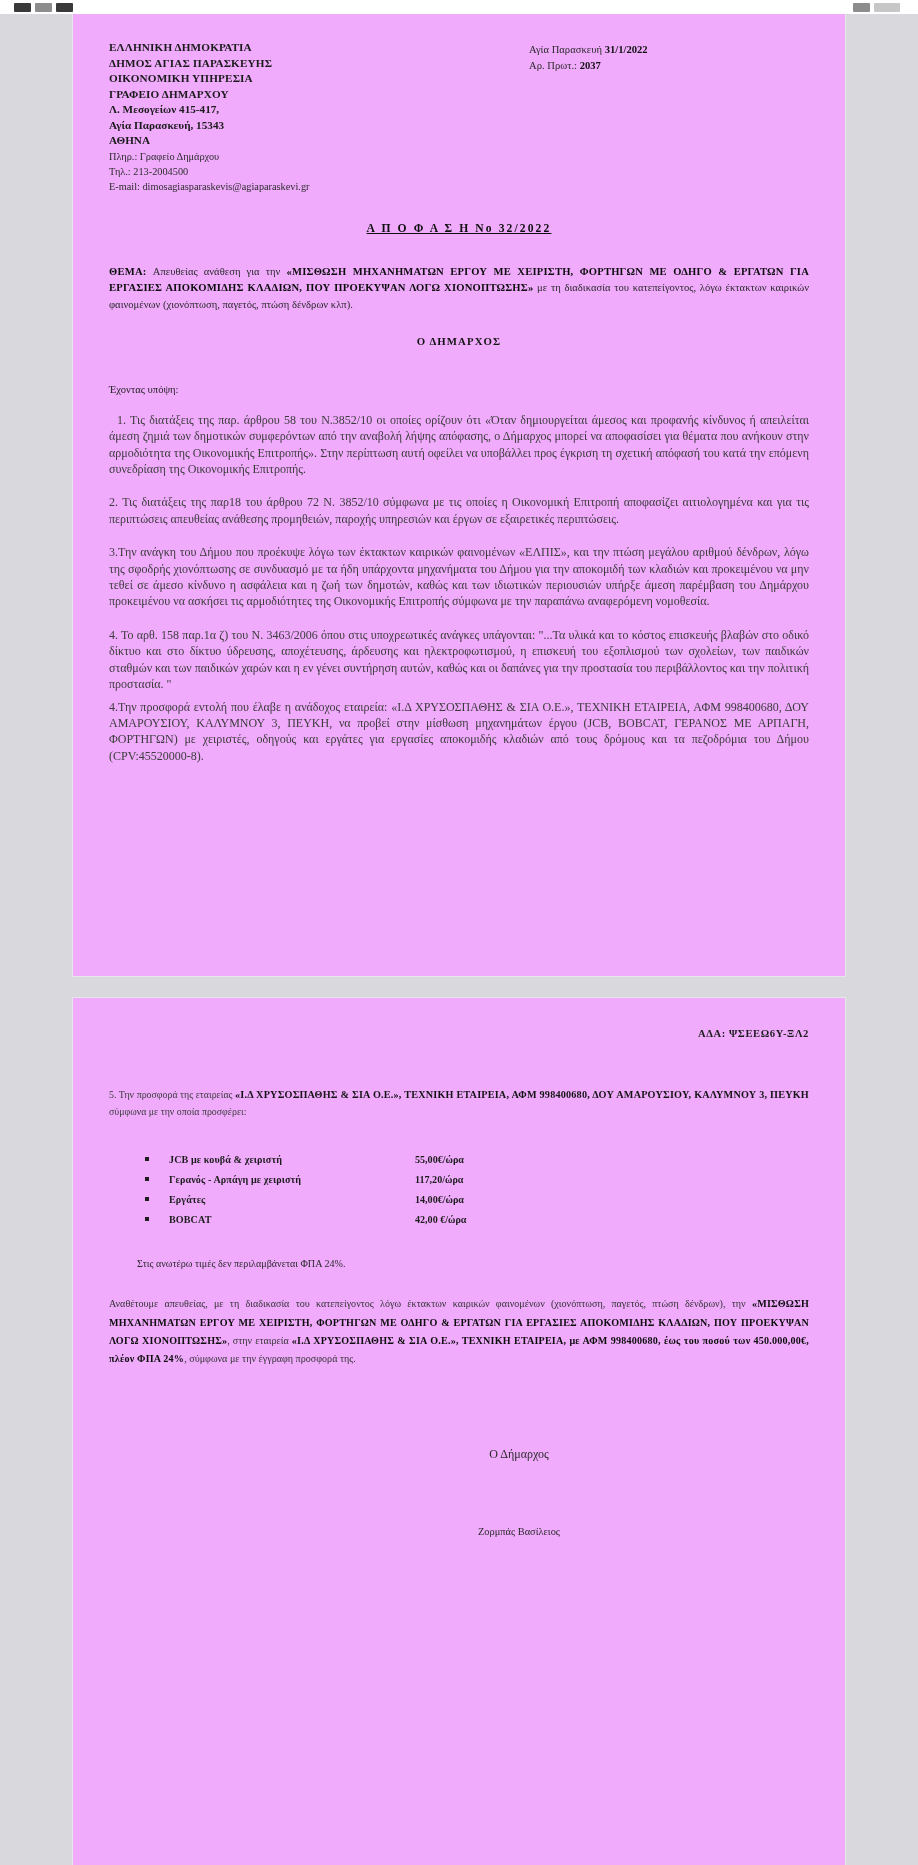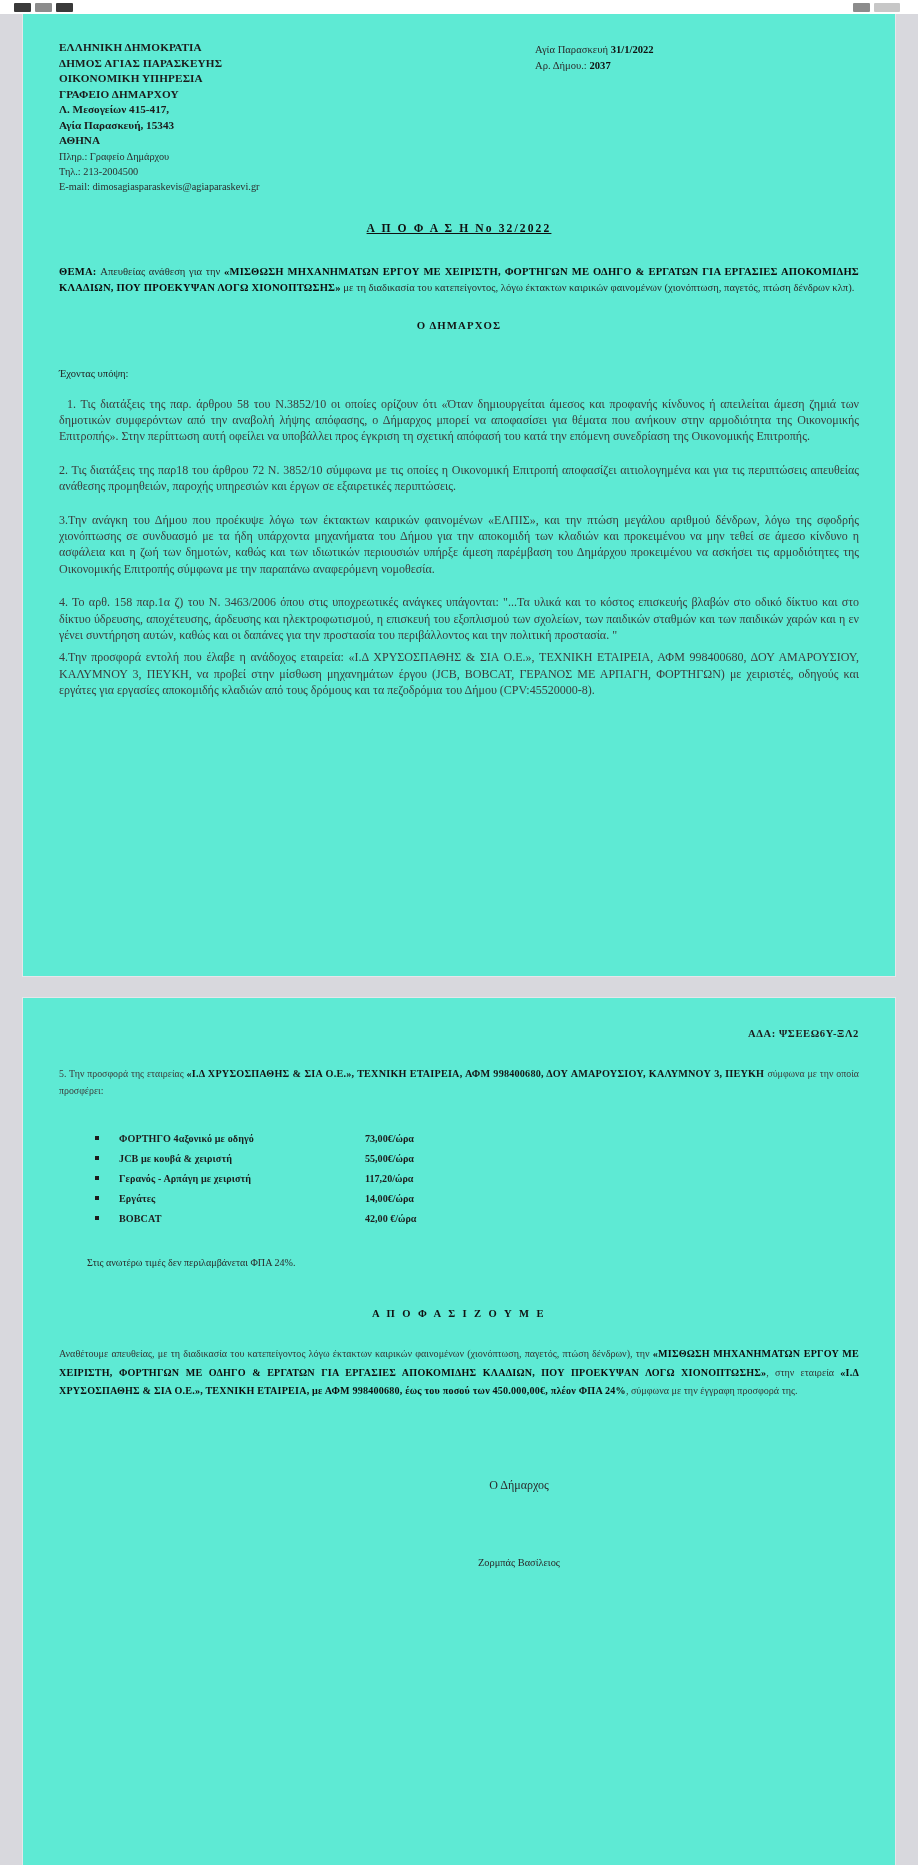--- a/index.html
+++ b/index.html
@@ -44,22 +44,22 @@
     background: #3a3a3a;
     border-radius: 1px;
     display: inline-block;
     margin-right: 4px;
   }
   .topbar .chip.light { background: #8c8c8c; }
   .topbar .chip.wide { width: 26px; background: #c7c7c7; }
   .topbar .grp { display: flex; align-items: center; }
 
   .page {
-    width: 872px;
-    background: #5eead4;
+    width: 772px;
+    background: #f0abfc;
     box-shadow: 0 0 0 1px #e6e6ea;
     box-sizing: border-box;
     position: relative;
   }
   .page--one {
     height: 962px;
     padding: 26px 36px 0 36px;
   }
   .page--two {
     height: 875px;
@@ -152,21 +152,21 @@
   .para.tight { margin-top: 6px; }
   .para.indent { text-indent: 8px; }
 
   
   .ada {
     text-align: right;
     font-size: 10.6px;
     font-weight: bold;
     letter-spacing: .6px;
     color: #1c1c1c;
-    margin-bottom: 27px;
+    margin-bottom: 48px;
   }
   .offer-para {
     font-size: 9.9px;
     line-height: 16.6px;
     text-align: justify;
     color: #3c3c3c;
   }
   .offer-para b {
     font-weight: bold;
     color: #141414;
@@ -275,21 +275,21 @@
         <div class="meta-line">Πληρ.: Γραφείο Δημάρχου</div>
         <div class="meta-line">Τηλ.: 213-2004500</div>
         <div class="meta-line">E-mail: dimosagiasparaskevis@agiaparaskevi.gr</div>
       </div>
       <div class="lh-right">
         <div class="date-line">
           <span>Αγία Παρασκευή</span>
           <b>31/1/2022</b>
         </div>
         <div class="date-line">
-          <span>Αρ. Δήμου.:</span>
+          <span>Αρ. Πρωτ.:</span>
           <b>2037</b>
         </div>
       </div>
     </div>
 
     <div class="decision-title">Α Π Ο Φ Α Σ Η Νο 32/2022</div>
 
     <div class="subject">
       <b>ΘΕΜΑ: </b><span>Απευθείας ανάθεση για την </span><b>«ΜΙΣΘΩΣΗ ΜΗΧΑΝΗΜΑΤΩΝ ΕΡΓΟΥ ΜΕ ΧΕΙΡΙΣΤΗ, ΦΟΡΤΗΓΩΝ ΜΕ ΟΔΗΓΟ &amp; ΕΡΓΑΤΩΝ ΓΙΑ ΕΡΓΑΣΙΕΣ ΑΠΟΚΟΜΙΔΗΣ ΚΛΑΔΙΩΝ, ΠΟΥ ΠΡΟΕΚΥΨΑΝ ΛΟΓΩ ΧΙΟΝΟΠΤΩΣΗΣ»</b><span> με τη διαδικασία του κατεπείγοντος, λόγω έκτακτων καιρικών φαινομένων (χιονόπτωση, παγετός, πτώση δένδρων κλπ).</span>
     </div>
@@ -306,25 +306,20 @@
 
   <div class="page page--two">
 
     <div class="ada">ΑΔΑ: ΨΣΕΕΩ6Υ-ΞΛ2</div>
 
     <div class="offer-para">
       <span>5. Την προσφορά της εταιρείας </span><b>«Ι.Δ ΧΡΥΣΟΣΠΑΘΗΣ &amp; ΣΙΑ Ο.Ε.», ΤΕΧΝΙΚΗ ΕΤΑΙΡΕΙΑ, ΑΦΜ 998400680, ΔΟΥ ΑΜΑΡΟΥΣΙΟΥ, ΚΑΛΥΜΝΟΥ 3, ΠΕΥΚΗ </b><span>σύμφωνα με την οποία προσφέρει:</span>
     </div>
 
     <ul class="price-list">
-      <li>
-        <span class="bullet"></span>
-        <span class="item-name">ΦΟΡΤΗΓΟ 4αξονικό με οδηγό</span>
-        <span class="item-price">73,00€/ώρα</span>
-      </li>
       <li>
         <span class="bullet"></span>
         <span class="item-name">JCB με κουβά &amp; χειριστή</span>
         <span class="item-price">55,00€/ώρα</span>
       </li>
       <li>
         <span class="bullet"></span>
         <span class="item-name">Γερανός - Αρπάγη με χειριστή</span>
         <span class="item-price">117,20/ώρα</span>
       </li>
@@ -335,21 +330,20 @@
       </li>
       <li>
         <span class="bullet"></span>
         <span class="item-name">BOBCAT</span>
         <span class="item-price">42,00 €/ώρα</span>
       </li>
     </ul>
 
     <div class="vat-note">Στις ανωτέρω τιμές δεν περιλαμβάνεται ΦΠΑ 24%.</div>
 
-    <div class="decide-heading">Α Π Ο Φ Α Σ Ι Ζ Ο Υ Μ Ε</div>
 
     <div class="final-para">
       <span>Αναθέτουμε απευθείας, με τη διαδικασία του κατεπείγοντος λόγω έκτακτων καιρικών φαινομένων (χιονόπτωση, παγετός, πτώση δένδρων), την </span><b>«ΜΙΣΘΩΣΗ ΜΗΧΑΝΗΜΑΤΩΝ ΕΡΓΟΥ ΜΕ ΧΕΙΡΙΣΤΗ, ΦΟΡΤΗΓΩΝ ΜΕ ΟΔΗΓΟ &amp; ΕΡΓΑΤΩΝ ΓΙΑ ΕΡΓΑΣΙΕΣ ΑΠΟΚΟΜΙΔΗΣ ΚΛΑΔΙΩΝ, ΠΟΥ ΠΡΟΕΚΥΨΑΝ ΛΟΓΩ ΧΙΟΝΟΠΤΩΣΗΣ»</b><span>, στην εταιρεία </span><b>«Ι.Δ ΧΡΥΣΟΣΠΑΘΗΣ &amp; ΣΙΑ Ο.Ε.», ΤΕΧΝΙΚΗ ΕΤΑΙΡΕΙΑ, με ΑΦΜ 998400680, έως του ποσού των 450.000,00€, πλέον ΦΠΑ 24%</b><span>, σύμφωνα με την έγγραφη προσφορά της.</span>
     </div>
 
     <div class="sign-role">Ο Δήμαρχος</div>
     <div class="sign-name">Ζορμπάς Βασίλειος</div>
   </div>
 
 </div>

